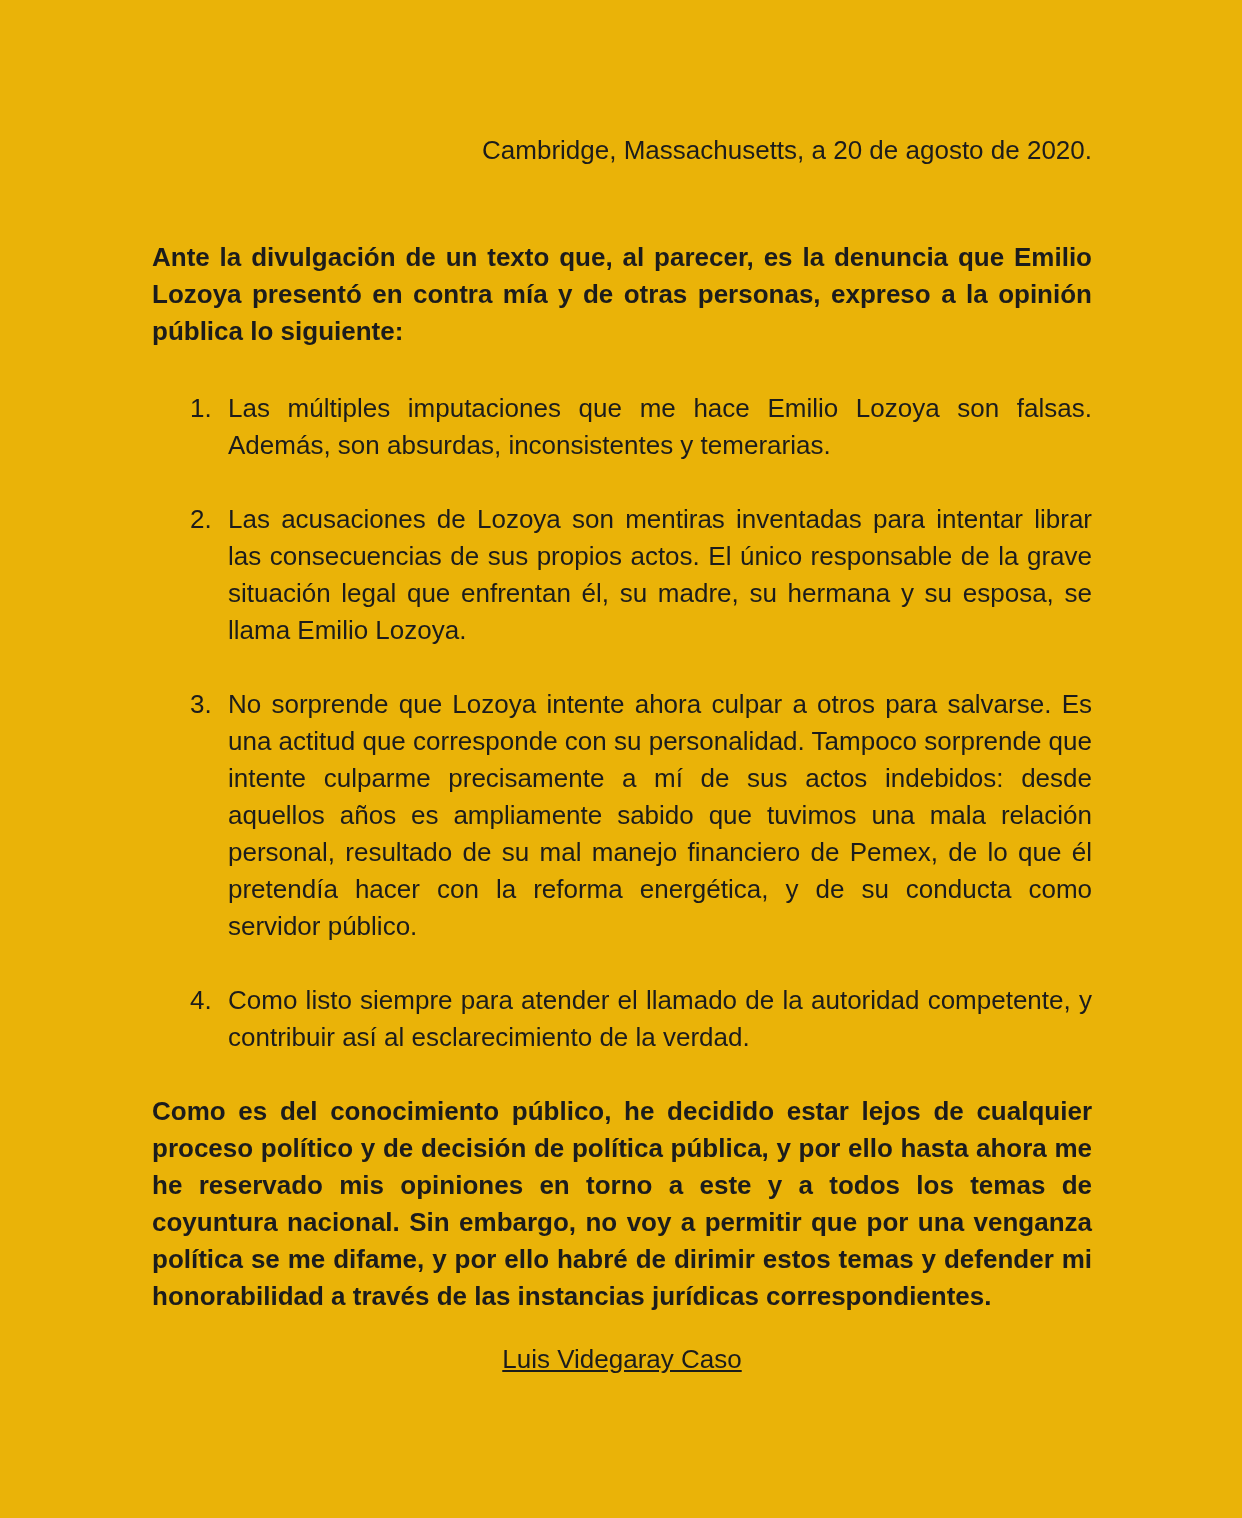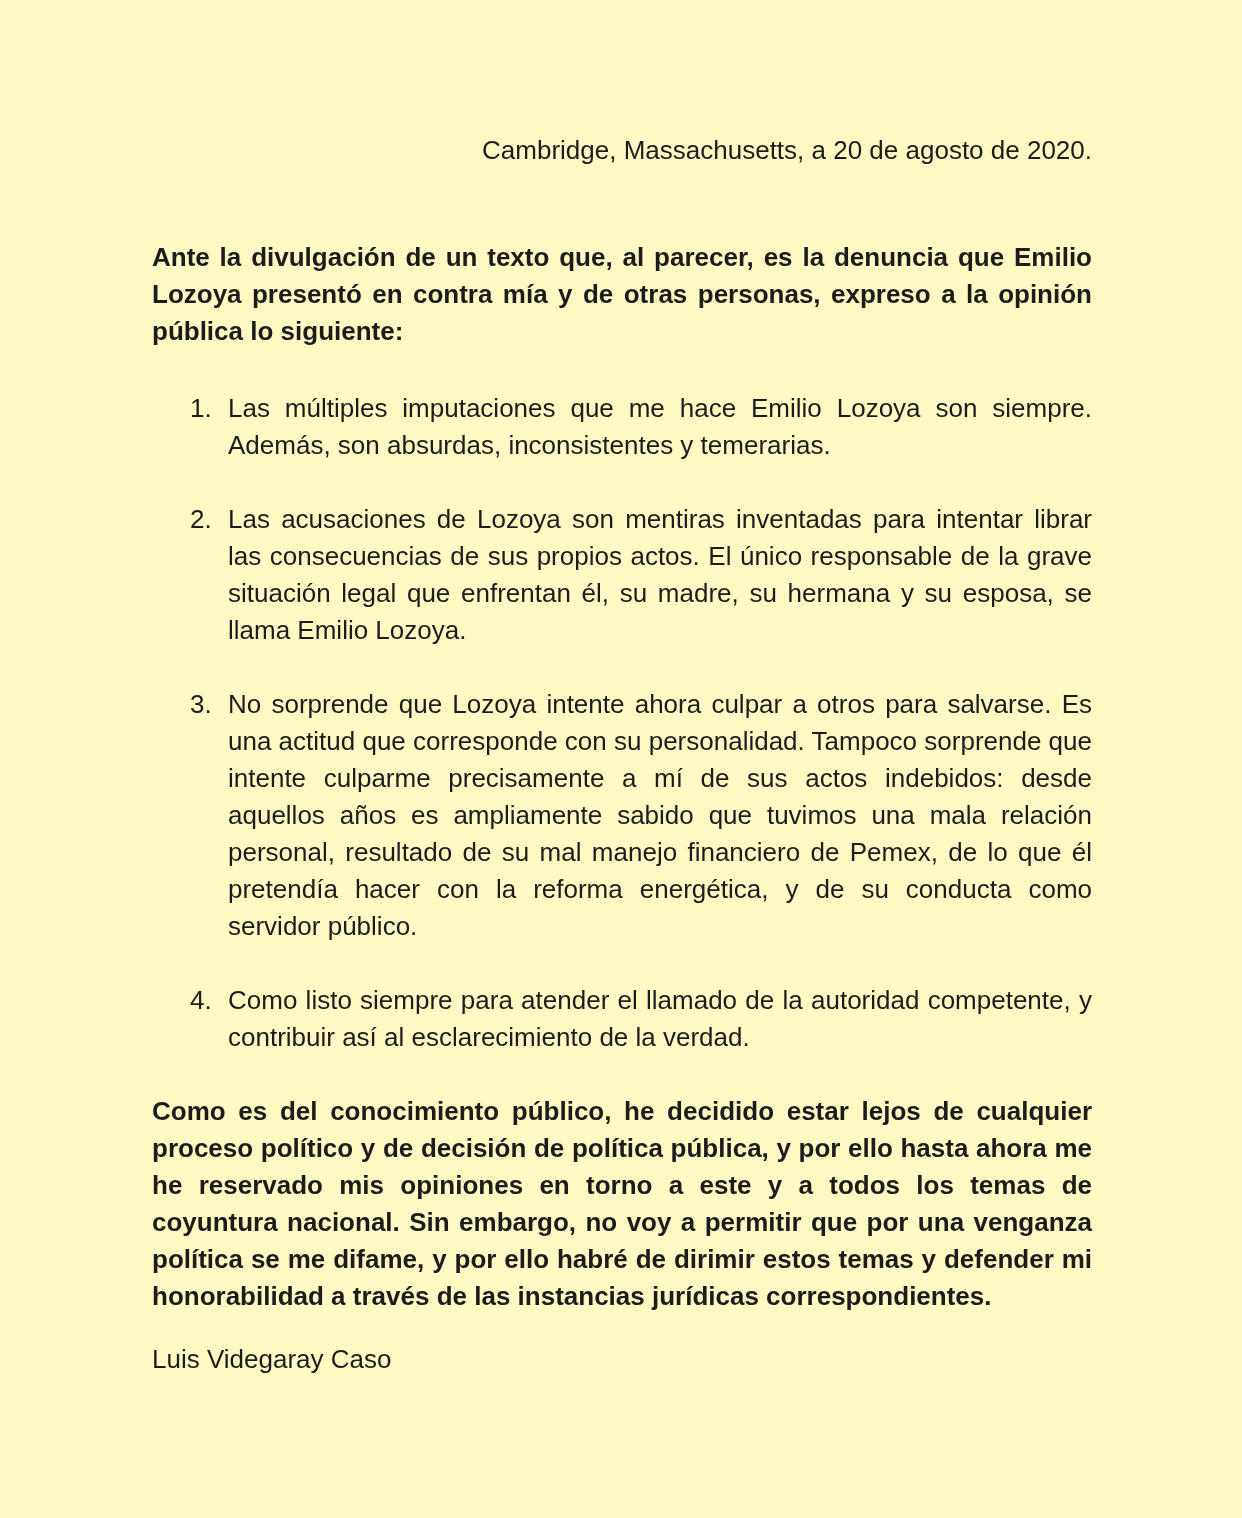--- a/index.html
+++ b/index.html
@@ -4,21 +4,21 @@
 <style>
   html, body {
     margin: 0;
     padding: 0;
     background: #ffffff;
   }
   .page {
     position: relative;
     width: 1242px;
     height: 1518px;
-    background: #fef9c3;
+    background: #eab308;
     color: #1c1c1c;
     font-family: "Liberation Sans", sans-serif;
     font-size: 26px;
     line-height: 37px;
     box-sizing: border-box;
     padding: 132px 150px 0 152px;
     overflow: hidden;
   }
   .date-line {
     text-align: right;
@@ -49,37 +49,38 @@
     box-sizing: border-box;
   }
   .num-text {
     flex: 1;
     text-align: justify;
   }
   .closing {
     margin-top: 36px;
   }
   .signature {
-    text-align: left;
+    text-align: center;
+    text-decoration: underline;
   }
 </style>
 </head>
 <body>
 
 <div class="page">
 
   <p class="date-line">Cambridge, Massachusetts, a 20 de agosto de 2020.</p>
 
   <p class="para intro">Ante la divulgación de un texto que, al parecer, es la denuncia que Emilio Lozoya presentó en contra mía y de otras personas, expreso a la opinión pública lo siguiente:</p>
 
   <div class="num-list">
 
     <div class="num-item">
       <span class="num-label">1.</span>
-      <span class="num-text">Las múltiples imputaciones que me hace Emilio Lozoya son siempre. Además, son absurdas, inconsistentes y temerarias.</span>
+      <span class="num-text">Las múltiples imputaciones que me hace Emilio Lozoya son falsas. Además, son absurdas, inconsistentes y temerarias.</span>
     </div>
 
     <div class="num-item">
       <span class="num-label">2.</span>
       <span class="num-text">Las acusaciones de Lozoya son mentiras inventadas para intentar librar las consecuencias de sus propios actos. El único responsable de la grave situación legal que enfrentan él, su madre, su hermana y su esposa, se llama Emilio Lozoya.</span>
     </div>
 
     <div class="num-item">
       <span class="num-label">3.</span>
       <span class="num-text">No sorprende que Lozoya intente ahora culpar a otros para salvarse. Es una actitud que corresponde con su personalidad. Tampoco sorprende que intente culparme precisamente a mí de sus actos indebidos: desde aquellos años es ampliamente sabido que tuvimos una mala relación personal, resultado de su mal manejo financiero de Pemex, de lo que él pretendía hacer con la reforma energética, y de su conducta como servidor público.</span>

